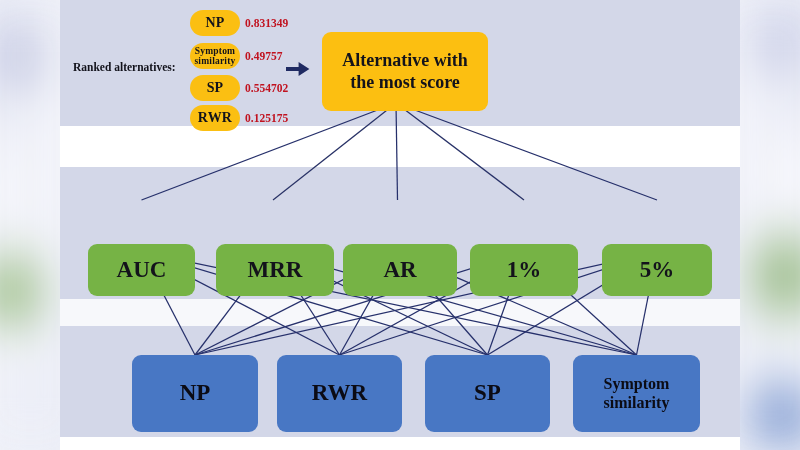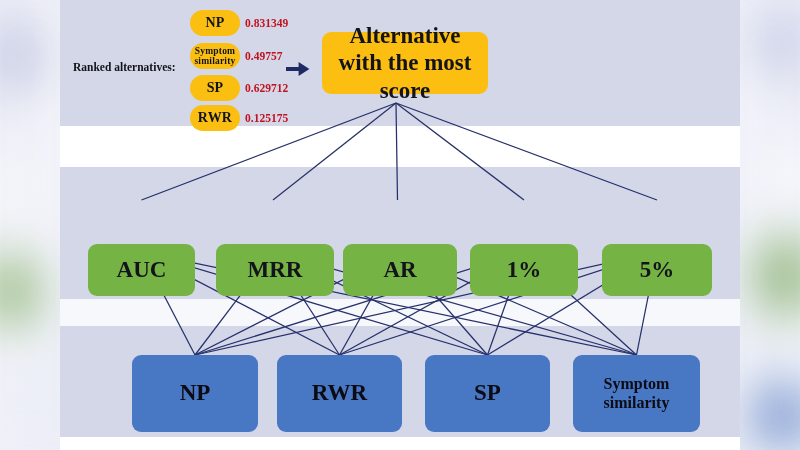--- a/index.html
+++ b/index.html
@@ -131,24 +131,24 @@
     left: 226px;
     top: 60px;
     width: 24px;
     height: 18px;
   }
 
   #top-box {
     left: 262px;
     top: 32px;
     width: 166px;
-    height: 62px;
+    height: 79px;
     background: #fcbf11;
     border-radius: 9px;
-    font-size: 23px;
+    font-size: 18px;
     line-height: 1.2;
     padding: 0 8px;
   }
 
   .green {
     background: #76b345;
     border-radius: 9px;
     height: 52px;
     top: 200px;
     font-size: 23px;
@@ -214,21 +214,21 @@
       </svg>
 
     <div id="ranked-label">Ranked alternatives:</div>
 
     <div id="ranked-list">
         <div class="node pill" style="left: 130px; top: 10px; width: 50px; height: 26px;">NP</div>
         <div class="score" style="left: 185px; top: 17px;">0.831349</div>
         <div class="node pill two-line" style="left: 130px; top: 43px; width: 50px; height: 26px;">Symptom similarity</div>
         <div class="score" style="left: 185px; top: 50px; text-align: center;">0.49757</div>
         <div class="node pill" style="left: 130px; top: 75px; width: 50px; height: 26px;">SP</div>
-        <div class="score" style="left: 185px; top: 82px;">0.629712</div>
+        <div class="score" style="left: 185px; top: 82px;">0.554702</div>
         <div class="node pill" style="left: 130px; top: 105px; width: 50px; height: 26px;">RWR</div>
         <div class="score" style="left: 185px; top: 112px; text-align: right;">0.125175</div>
       </div>
 
     <svg id="flow-arrow" viewBox="0 0 24 18">
       <path d="M0 7.0 H12.6 V2.0 L23.4 9.0 L12.6 16.0 V11.0 H0 Z" fill="#1f2a62"></path>
     </svg>
 
     <div class="node" id="top-box">Alternative with the most score</div>
 

